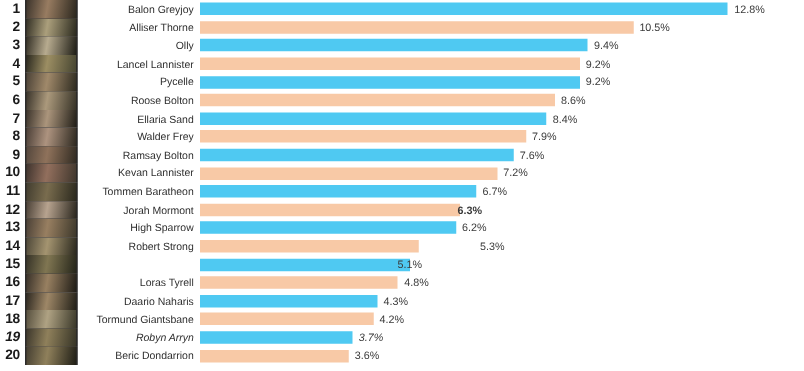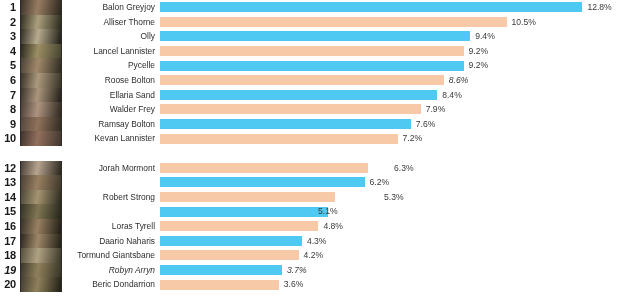--- a/index.html
+++ b/index.html
@@ -135,21 +135,21 @@
       <div class="bar" style="width: 303.6px; background: rgb(79, 201, 242);"></div>
       <div class="pct" style="left: 468.6px;">9.2%</div>
     </div>
     <div class="row" style="top: 73px;">
       <div class="rank">6</div>
       <div class="thumb">
         <div class="tpic" style="background: linear-gradient(100deg, rgb(56, 50, 41) 0%, rgb(171, 153, 124) 42%, rgb(54, 50, 38) 100%);"></div>
       </div>
       <div class="name">Roose Bolton</div>
       <div class="bar" style="width: 283.8px; background: rgb(248, 201, 166);"></div>
-      <div class="pct" style="left: 448.8px; font-style: italic;">8.6%</div>
+      <div class="pct" style="left: 448.8px;">8.6%</div>
     </div>
     <div class="row" style="top: 87.6px;">
       <div class="rank">7</div>
       <div class="thumb">
         <div class="tpic" style="background: linear-gradient(100deg, rgb(59, 51, 43) 0%, rgb(171, 149, 124) 42%, rgb(33, 30, 23) 100%);"></div>
       </div>
       <div class="name">Ellaria Sand</div>
       <div class="bar" style="width: 277.2px; background: rgb(79, 201, 242);"></div>
       <div class="pct" style="left: 442.2px;">8.4%</div>
     </div>
@@ -173,34 +173,44 @@
     </div>
     <div class="row" style="top: 131.4px;">
       <div class="rank">10</div>
       <div class="thumb">
         <div class="tpic" style="background: linear-gradient(100deg, rgb(62, 51, 45) 0%, rgb(146, 111, 93) 42%, rgb(63, 54, 44) 100%);"></div>
       </div>
       <div class="name">Kevan Lannister</div>
       <div class="bar" style="width: 237.6px; background: rgb(248, 201, 166);"></div>
       <div class="pct" style="left: 402.6px;">7.2%</div>
     </div>
+    <div class="row" style="top: 146px;">
+      <div class="rank">11</div>
+      <div class="thumb">
+        <div class="tpic" style="background: linear-gradient(100deg, rgb(65, 60, 47) 0%, rgb(121, 108, 78) 42%, rgb(42, 40, 29) 100%);"></div>
+      </div>
+      <div class="name">Tommen Baratheon</div>
+      <div class="bar" style="width: 221.1px; background: rgb(79, 201, 242);"></div>
+      <div class="pct" style="left: 386.1px;">6.7%</div>
+    </div>
     <div class="row" style="top: 160.6px;">
       <div class="rank">12</div>
       <div class="thumb">
         <div class="tpic" style="background: linear-gradient(100deg, rgb(74, 64, 54) 0%, rgb(183, 163, 143) 42%, rgb(42, 38, 29) 100%);"></div>
       </div>
       <div class="name">Jorah Mormont</div>
       <div class="bar" style="width: 207.9px; background: rgb(248, 201, 166);"></div>
-      <div class="pct" style="left: 394px;">6.3%</div>
+      <div class="pct" style="left: 366px; font-weight: bold;">6.3%</div>
     </div>
     <div class="row" style="top: 175.2px;">
       <div class="rank">13</div>
       <div class="thumb">
         <div class="tpic" style="background: linear-gradient(100deg, rgb(74, 64, 54) 0%, rgb(152, 127, 97) 42%, rgb(60, 55, 42) 100%);"></div>
       </div>
+      <div class="name">High Sparrow</div>
       <div class="bar" style="width: 204.6px; background: rgb(79, 201, 242);"></div>
       <div class="pct" style="left: 369.6px; text-align: center;">6.2%</div>
     </div>
     <div class="row" style="top: 189.8px;">
       <div class="rank">14</div>
       <div class="thumb">
         <div class="tpic" style="background: linear-gradient(100deg, rgb(77, 71, 56) 0%, rgb(164, 148, 112) 42%, rgb(42, 40, 29) 100%);"></div>
       </div>
       <div class="name">Robert Strong</div>
       <div class="bar" style="width: 174.9px; background: rgb(248, 201, 166);"></div>

